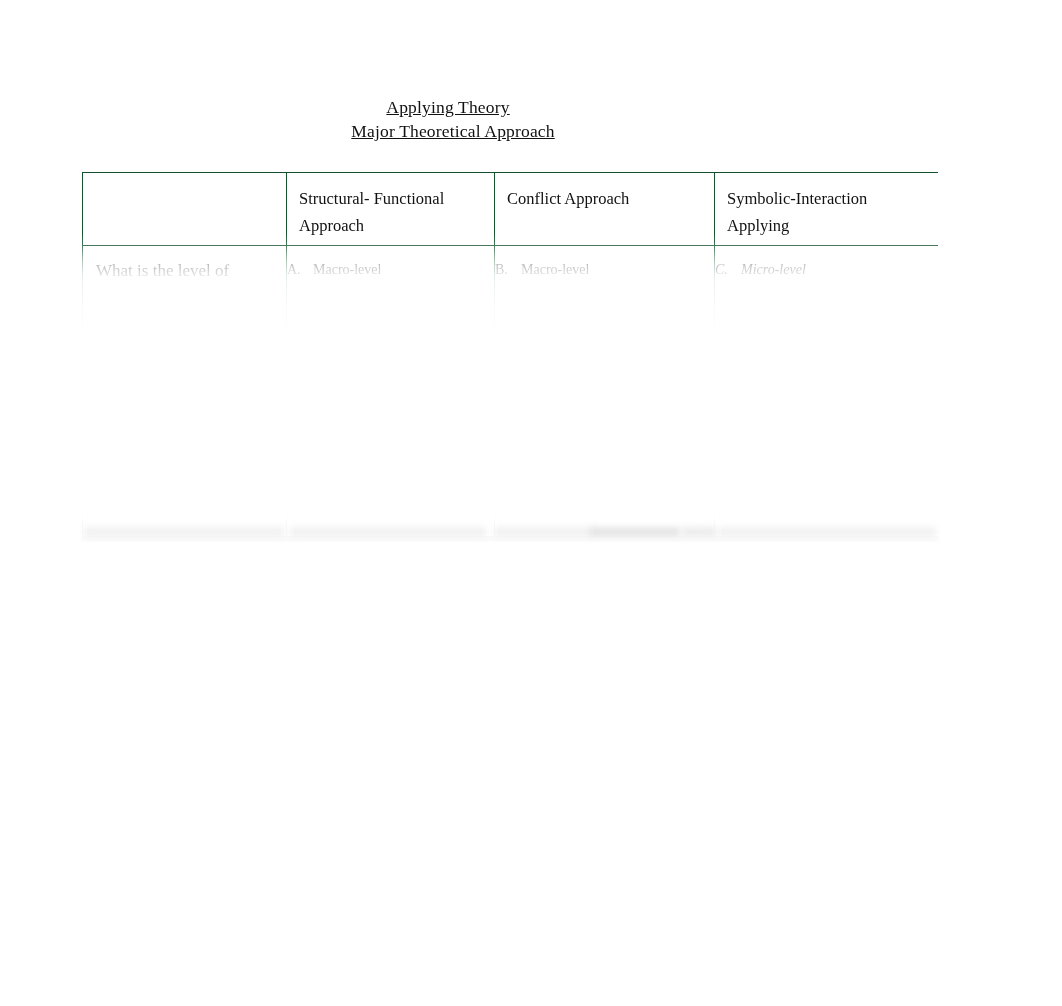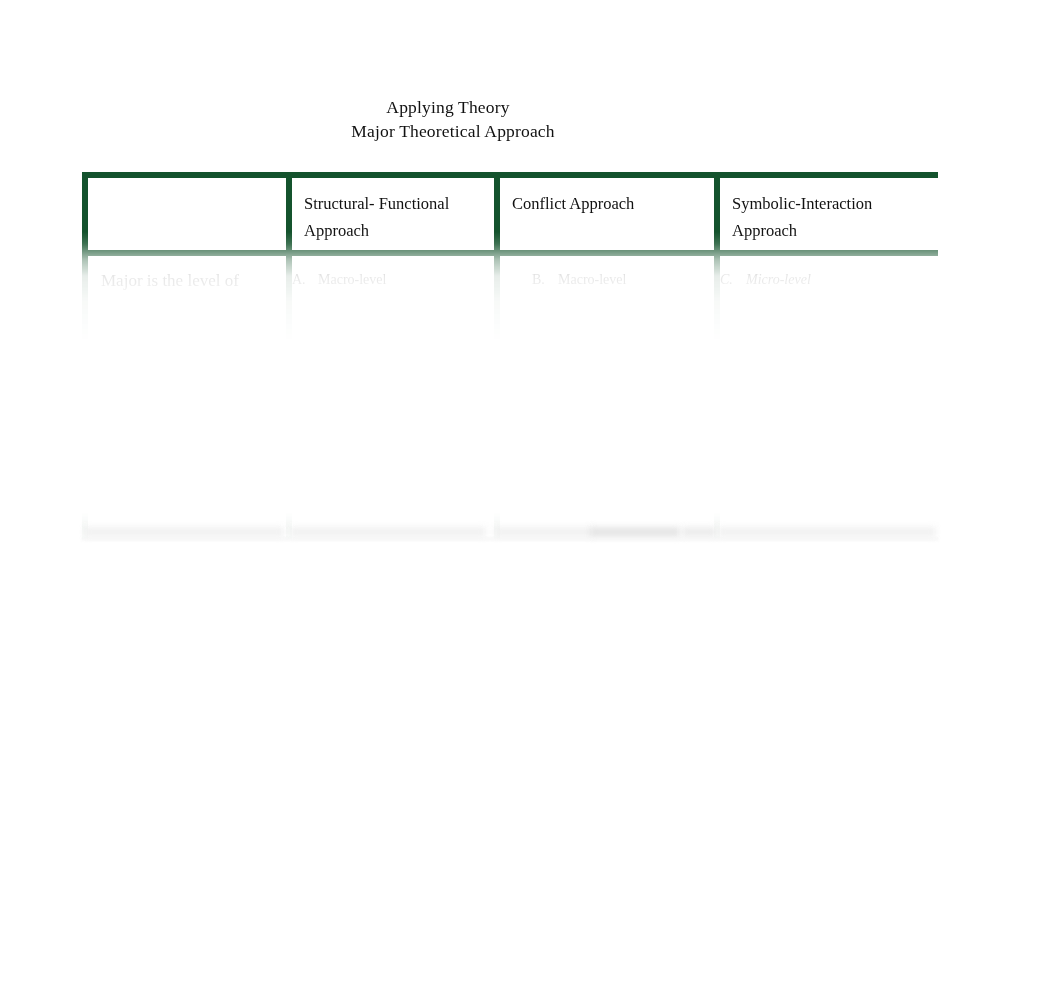--- a/index.html
+++ b/index.html
@@ -30,20 +30,21 @@
   .doc-title {
     position: absolute;
     left: 0;
     top: 95px;
     width: 890px;
     text-align: center;
     font-size: 17.5px;
     line-height: 24px;
     letter-spacing: 0.01em;
     color: #111111;
+    text-decoration: underline;
   }
   .doc-title .line-1 { display: block; padding-left: 6px; }
   .doc-title .line-2 { display: block; padding-left: 16px; }
 
   
   .table-wrap {
     position: absolute;
     left: 82px;
     top: 172px;
     width: 856px;
@@ -74,21 +75,21 @@
         rgba(0,0,0,0) 368px);
   }
 
   table.compare {
     border-collapse: collapse;
     width: 856px;
     table-layout: fixed;
     background: #fdfdfd;
   }
   table.compare td {
-    border: 6px solid #14532d;
+    border: 1px solid #14532d;
     vertical-align: top;
     padding: 0;
     background: #ffffff;
   }
 
   
   col.c0 { width: 204px; }
   col.c1 { width: 208px; }
   col.c2 { width: 220px; }
   col.c3 { width: 224px; }
@@ -124,21 +125,21 @@
     text-align: left;
     white-space: nowrap;
   }
   .ans-marker {
     display: inline-block;
     width: 26px;
     text-align: left;
   }
   
   .ans-pad-a { padding-left: 94px; }
-  .ans-pad-b { padding-left: 98px; margin-left: 32px; }
+  .ans-pad-b { padding-left: 98px; }
   .ans-pad-c { padding-left: 100px; font-style: italic; }
 
   
   .ghost-row {
     position: absolute;
     left: 82px;
     top: 519px;
     width: 856px;
     height: 22px;
     pointer-events: none;
@@ -188,27 +189,27 @@
           <td>
             <div class="head-cell-inner empty"></div>
           </td>
           <td>
             <div class="head-cell-inner">Structural- Functional Approach</div>
           </td>
           <td>
             <div class="head-cell-inner">Conflict Approach</div>
           </td>
           <td>
-            <div class="head-cell-inner">Symbolic-Interaction Approach</div>
+            <div class="head-cell-inner">Symbolic-Interaction Applying</div>
           </td>
         </tr>
 
         <tr class="body-row">
           <td>
-            <div class="q-cell-inner">Major is the level of</div>
+            <div class="q-cell-inner">What is the level of</div>
           </td>
 
           <td>
             <ol class="answers">
               <li class="ans-pad-a">
                 <span class="ans-marker">A.</span><span>Macro-level</span>
               </li>
             </ol>
           </td>
 

